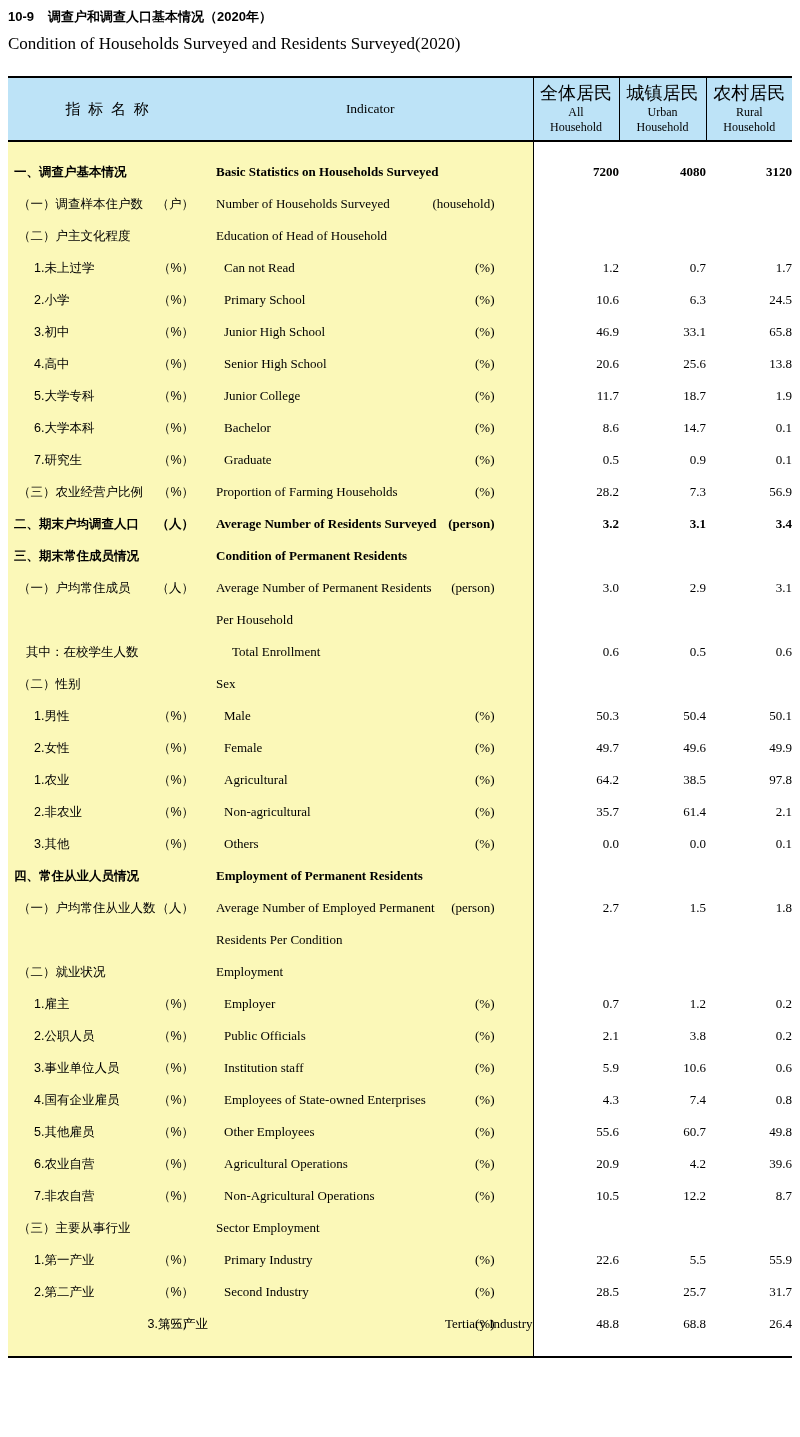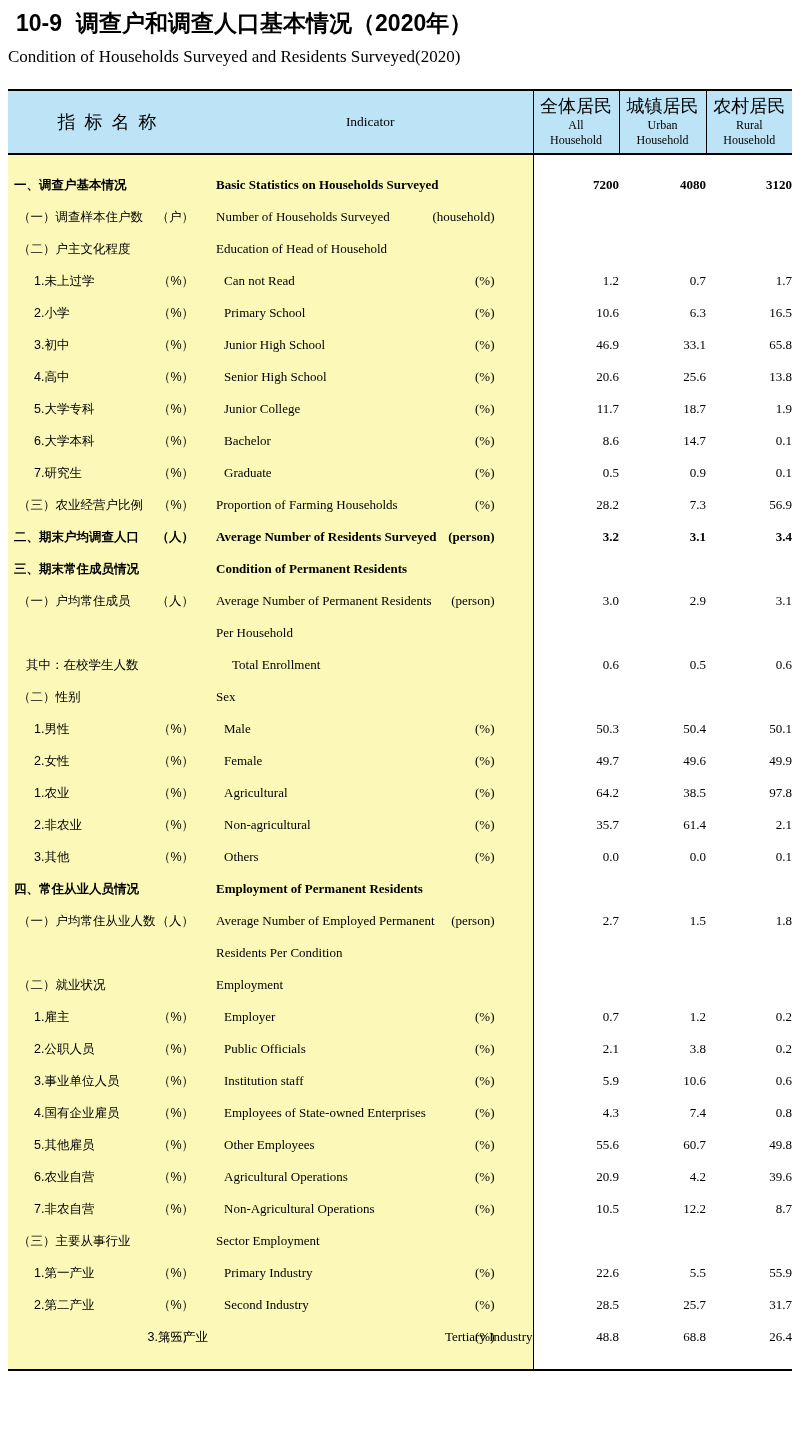--- a/index.html
+++ b/index.html
@@ -6,23 +6,23 @@
   body{
     width:800px;
     background:#ffffff;
     font-family:"Liberation Serif", serif;
     color:#000;
   }
   .page{width:800px;position:relative;padding:0;box-sizing:border-box;}
 
   .title-zh{
     font-family:"Liberation Sans", sans-serif;
-    font-size:23px;
+    font-size:13px;
     font-weight:bold;
-    margin:8px 0 0 16px;
+    margin:8px 0 0 8px;
     letter-spacing:0px;
   }
   .title-zh .num{margin-right:14px;}
   .title-en{
     font-family:"Liberation Serif", serif;
     font-size:17px;
     margin:8px 0 0 8px;
   }
 
   table.main{
@@ -40,22 +40,22 @@
   
   thead th{
     background:#bde3f7;
     border-top:2px solid #000;
     border-bottom:2px solid #000;
     font-weight:normal;
     height:62px;
     font-size:13px;
   }
   th.h-zh{
-    font-family:Liberation Sans, sans-serif;
-    font-size:18px;
+    font-family:Liberation Serif, serif;
+    font-size:15px;
     letter-spacing:2px;
     text-align:center;
   }
   th.h-en{
     font-family:"Liberation Serif", serif;
     font-size:13.5px;
   }
   th.h-col{
     border-left:1px solid #000;
     font-size:12px;
@@ -194,21 +194,21 @@
         </tr>
         <tr>
           <td class="zh">
             <span class="zh-inner lv2">2.小学<span class="unit" style="right: 14px; top: 0px;">（%）</span></span>
           </td>
           <td class="en">
             <span class="en-inner en2">Primary School<span class="unit" style="right: 38px; top: 0px;">(%)</span></span>
           </td>
           <td class="val first">10.6</td>
           <td class="val">6.3</td>
-          <td class="val">16.5</td>
+          <td class="val">24.5</td>
         </tr>
         <tr>
           <td class="zh">
             <span class="zh-inner lv2">3.初中<span class="unit" style="right: 14px; top: 0px;">（%）</span></span>
           </td>
           <td class="en">
             <span class="en-inner en2">Junior High School<span class="unit" style="right: 38px; top: 0px;">(%)</span></span>
           </td>
           <td class="val first">46.9</td>
           <td class="val">33.1</td>

